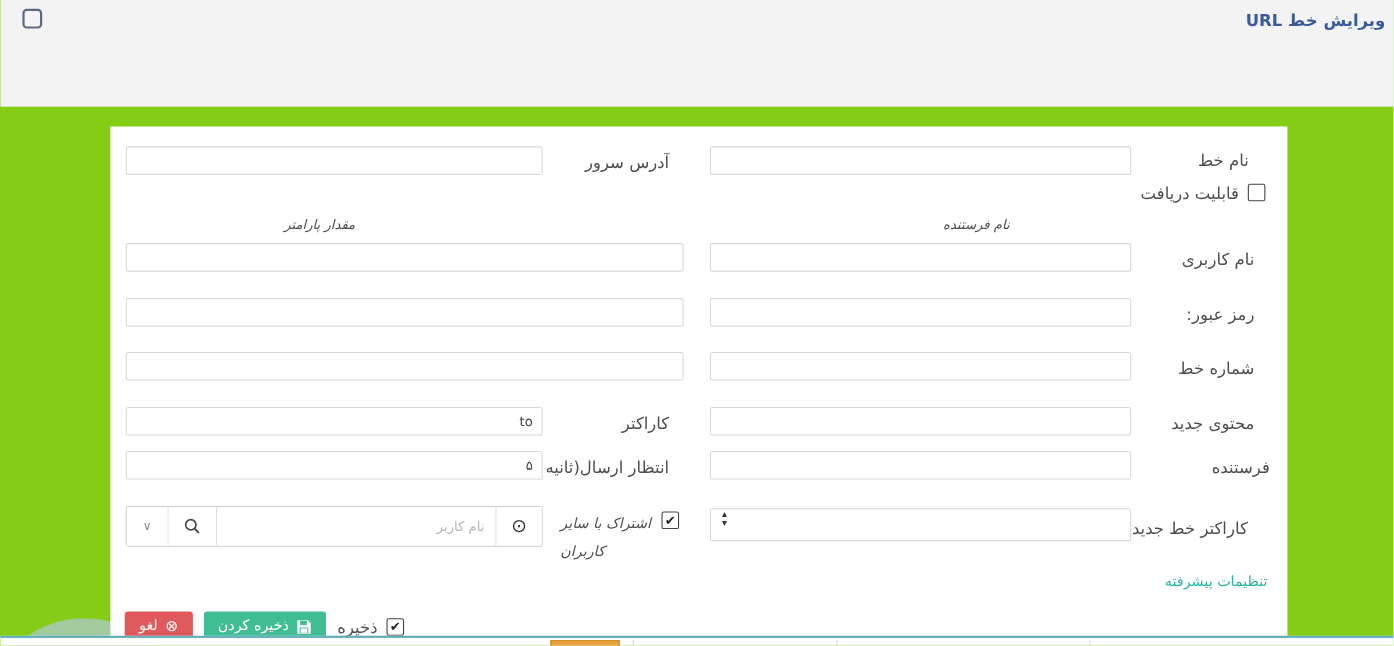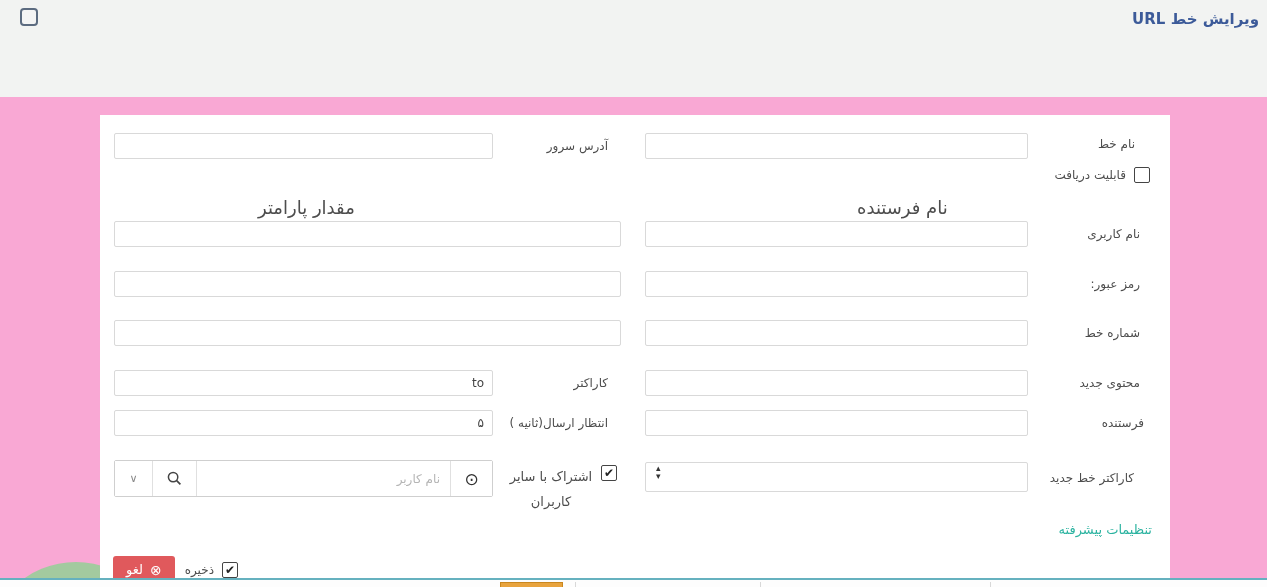--- a/index.html
+++ b/index.html
@@ -1,52 +1,52 @@
 <!DOCTYPE html>
 <html dir="rtl" lang="fa"><head>
 <meta charset="utf-8">
 <style>
   * { margin:0; padding:0; box-sizing:border-box; }
   html,body { font-family:"DejaVu Sans", sans-serif; }
-  .stage { position:relative; width:1267px; height:587px; background:#f9a8d4; overflow:hidden; }
+  .stage { position:relative; width:1267px; height:587px; background:#84cc16; overflow:hidden; }
   .abs { position:absolute; }
 
   .band-top { left:0; top:0; width:1267px; height:97px; background:#f2f3f2; }
 
   .window-icon { left:20px; top:8px; width:18px; height:18px; border:2px solid #5c6b80; border-radius:4px; background:#f4f4f4; cursor:pointer; }
 
   .page-title { top:10px; right:8px; color:#3c5a99; font-size:15px; font-weight:bold; }
 
   .deco-circle { left:-14px; top:562px; width:180px; height:180px; border-radius:50%; background:#a3ca9f; z-index:1; }
 
   .card { left:100px; top:115px; width:1070px; height:463px; background:#ffffff; z-index:2; }
 
-  .lbl { color:#4d4d4d; font-size:12px; white-space:nowrap; }
-  .hdr { color:#4d4d4d; font-size:18px; white-space:nowrap; }
+  .lbl { color:#4d4d4d; font-size:15px; white-space:nowrap; }
+  .hdr { color:#4d4d4d; font-size:12px; white-space:nowrap;font-style:italic; }
 
   .input { border:1px solid #d9d9d9; border-radius:2px; background:#fff; height:26px;
            font-family:"DejaVu Sans", sans-serif; font-size:12px; color:#444; padding:0 8px; width:100%; outline:none; }
   .input::placeholder { color:#b5b5b5; }
 
   .iw { position:absolute; }
   .iw-r  { left:545px; width:383px; }
   .iw-lw { left:14px;  width:507px; }
   .iw-ln { left:14px;  width:379px; }
 
   .checkbox { width:16px; height:16px; border:1px solid #444; border-radius:2px; background:#fff;
               display:inline-flex; align-items:center; justify-content:center;
               font-size:12px; color:#222; line-height:1; cursor:pointer; flex:0 0 auto; }
-  .chk-row { display:flex; align-items:center; gap:8px; }
+  .chk-row { display:flex; align-items:flex-start; gap:8px; }
 
   .select-box { left:545px; top:347px; width:383px; height:30px; border:1px solid #d9d9d9; border-radius:2px; background:#fff; cursor:pointer; }
   .spinner { position:absolute; left:10px; top:2px; display:flex; flex-direction:column; align-items:center;
              font-size:9px; color:#333; line-height:0.85; }
 
   .share-wrap { right:553px; top:350px; display:flex; gap:8px; align-items:flex-start; }
-  .share-lbl { width:84px; text-align:center; color:#4d4d4d; font-size:13px; line-height:1.9; }
+  .share-lbl { width:84px; text-align:left; color:#4d4d4d; font-size:13px; line-height:1.9;font-style:italic; }
 
   .search-widget { left:14px; top:345px; width:379px; height:37px; border:1px solid #cfcfcf; border-radius:2px;
                    background:#fff; display:flex; align-items:stretch; direction:ltr; }
   .sw-btn { display:flex; align-items:center; justify-content:center; background:#fff; cursor:pointer; color:#555; }
   .sw-chevron { width:38px; border-right:1px solid #e0e0e0; font-size:11px; color:#888; }
   .sw-search  { width:44px; border-right:1px solid #e0e0e0; }
   .sw-target  { width:42px; border-left:1px solid #e0e0e0; font-size:17px; color:#333; }
   .sw-input { flex:1; border:none; outline:none; font-family:"DejaVu Sans", sans-serif; font-size:12px;
               color:#444; padding:0 10px; direction:rtl; }
   .sw-input::placeholder { color:#b5b5b5; }
@@ -121,21 +121,21 @@
 
     <span class="abs lbl" style="right:30px; top:261px;">محتوی جدید</span>
     <div class="abs iw iw-r" style="top:255px;">
       <input class="input" type="text" style="">
     </div>
     <span class="abs lbl" style="right:562px; top:261px;">کاراکتر</span>
     <div class="abs iw iw-ln" style="top:255px;">
       <input class="input" type="text" value="to" style="">
     </div>
 
-    <span class="abs lbl" style="right:26px; top:301px;">فرستنده</span>
+    <span class="abs lbl" style="right:16px; top:301px;">فرستنده</span>
     <div class="abs iw iw-r" style="top:295px;">
       <input class="input" type="text" style="">
     </div>
     <span class="abs lbl" style="right:562px; top:301px;">انتظار ارسال(ثانیه )</span>
     <div class="abs iw iw-ln" style="top:295px;">
       <input class="input" type="text" value="۵" style="">
     </div>
 
     <span class="abs lbl" style="right:36px; top:356px;">کاراکتر خط جدید</span>
     <div class="abs select-box">
@@ -173,20 +173,29 @@
 
     <a class="abs adv-link">تنظیمات پیشرفته</a>
 
     <div class="abs bottom-controls">
       <span class="active-row">
         <span class="checkbox">
           <span>✔</span>
         </span>
         <span class="lbl">ذخیره</span>
       </span>
+      <button class="btn btn-save">
+        <svg width="14" height="14" viewBox="0 0 16 16">
+          <path d="M1 1 h11 l3 3 v11 h-14 z" fill="#fff"></path>
+          <rect x="4" y="1.5" width="7" height="4.5" fill="#41bd94"></rect>
+          <rect x="3.5" y="8.5" width="9" height="6" fill="#41bd94"></rect>
+          <rect x="4.5" y="9.5" width="7" height="4.5" fill="#fff"></rect>
+        </svg>
+        <span>ذخیره کردن</span>
+      </button>
       <button class="btn btn-cancel">
         <span class="glyph">⊗</span>
         <span>لغو</span>
       </button>
     </div>
   </div>
 
   <div class="abs bottom-strip">
     <div class="abs strip-orange"></div>
     <div class="abs strip-tick" style="left:575px;"></div>

